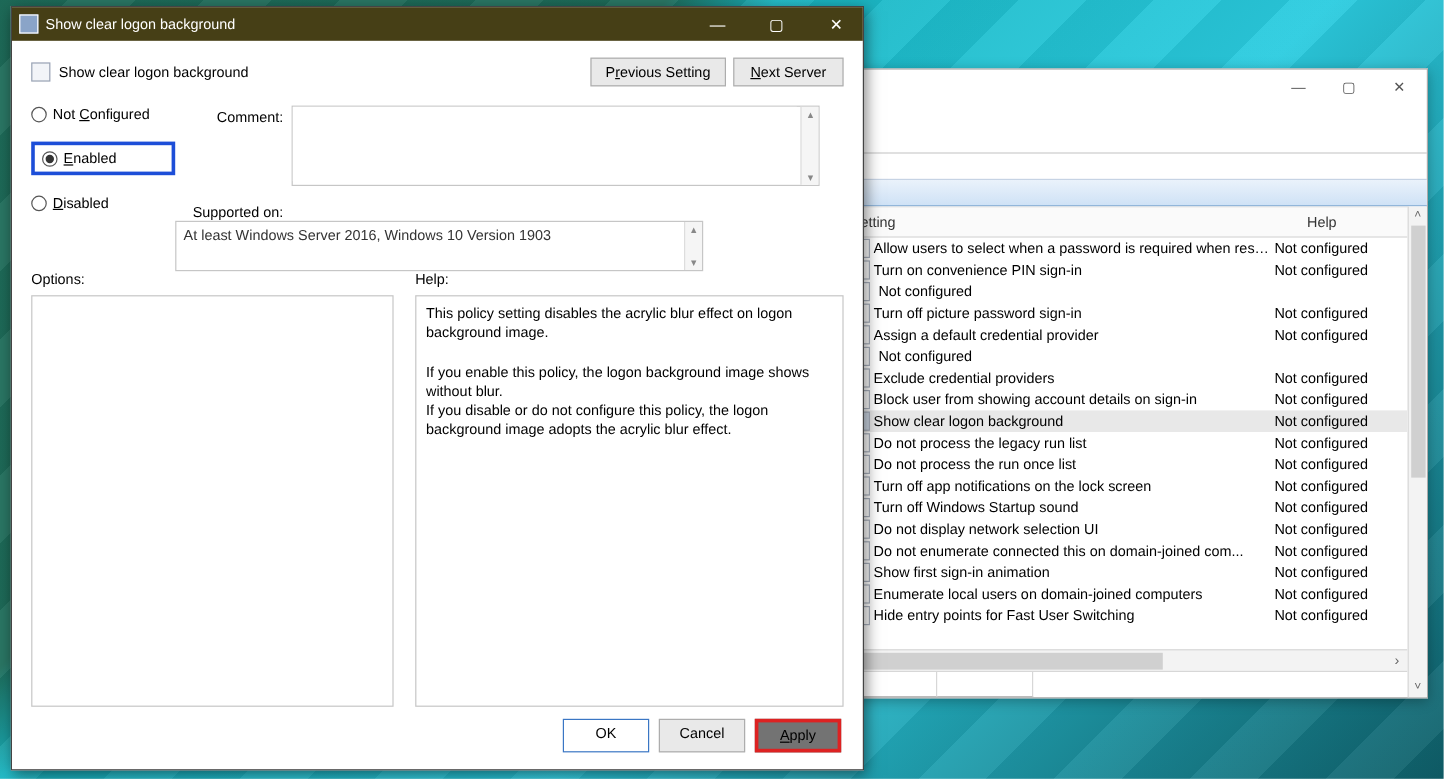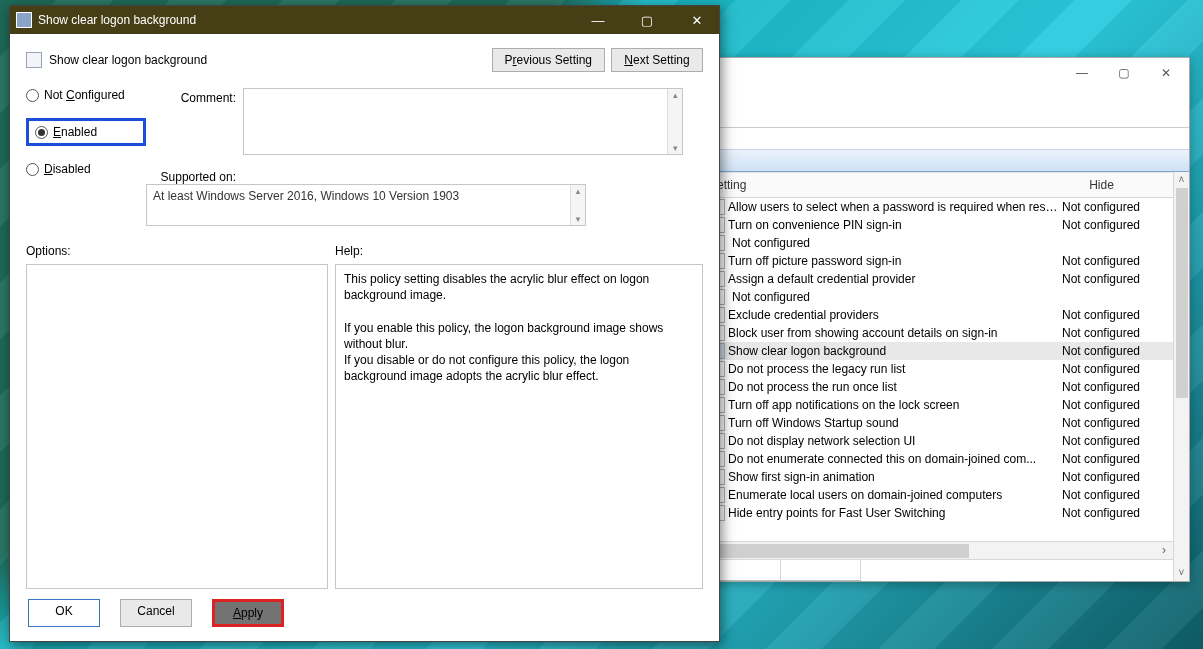--- a/index.html
+++ b/index.html
@@ -87,29 +87,29 @@
   .box .side .ar{ position:absolute; left:0; width:100%; text-align:center; font-size:9px; color:#888;}
   .box .side .ar.t{ top:1px;} .box .side .ar.b{ bottom:1px;}
 
   .dlg-row3{ display:flex; margin-top:12px;flex-direction:column; }
   .supbox{ display:inline-block; border:1px solid #c6c6c6; width:440px; position:relative;}
   .supbox .txt{ padding:4px 6px; height:40px; color:#333;}
   .supbox .side{ position:absolute; right:0; top:0; bottom:0; width:15px; border-left:1px solid #ddd; background:#f5f5f5;}
   .supbox .side .ar{ position:absolute; left:0; width:100%; text-align:center; font-size:9px; color:#888;}
   .supbox .side .ar.t{ top:1px;} .supbox .side .ar.b{ bottom:1px;}
 
-  .dlg-mid{ display:flex; gap:7px; margin-top:18px; flex:1; }
+  .dlg-mid{ display:flex; gap:18px; flex:1; }
   .panel{ border:1px solid #c6c6c6; }
   .optlbl, .helplbl{ margin-bottom:6px; }
   .options-col{ width:302px; display:flex; flex-direction:column;}
   .options-panel{ flex:1; }
   .help-col{ flex:1; display:flex; flex-direction:column;}
   .help-panel{ flex:1; padding:6px 8px; overflow:auto; line-height:1.35;}
 
-  .dlg-footer{ display:flex; justify-content:flex-start; gap:20px; padding:10px 2px 4px; }
+  .dlg-footer{ display:flex; justify-content:flex-end; gap:8px; padding:10px 2px 4px; }
   .dlg-footer .btn{ min-width:72px; padding:4px 14px;}
   .btn.blue{ border:1px solid #3a76c4; background:#fff;}
   .btn.hl{ border:3px solid #d22; background:#737373;}
 
   .col-setting{ flex:0 0 348px; }
   .col-state{ flex:0 0 105px; text-align:center; }
 </style>
 </head>
 <body>
 
@@ -119,21 +119,21 @@
     <div class="winbtn">▢</div>
     <div class="winbtn">✕</div>
   </div>
   <div class="gp-toolbar"></div>
   <div class="gp-strip"></div>
   <div class="gp-bluebar"></div>
   <div class="gp-body">
     <div class="gp-table">
       <div class="gp-head">
         <div class="col col-setting">Setting</div>
-        <div class="col col-state">Hide</div>
+        <div class="col col-state">Help</div>
       </div>
       <div class="gp-scroll" id="gp-rows">
           <div class="gp-row">
             <span class="ic">≡</span>
             <span class="nm">Allow users to select when a password is required when resu...</span>
             <span class="st">Not configured</span>
           </div>
           <div class="gp-row">
             <span class="ic">≡</span>
             <span class="nm">Turn on convenience PIN sign-in</span>
@@ -250,21 +250,21 @@
       <div class="wbtn">✕</div>
     </div>
   </div>
 
   <div class="dlg-body">
     <div class="dlg-row1">
       <span class="ico"></span>
       <span class="nm">Show clear logon background</span>
       <div class="navbtns">
         <div class="btn"><span>P</span><span class="u">r</span><span>evious Setting</span></div>
-        <div class="btn"><span class="u">N</span><span>ext Setting</span></div>
+        <div class="btn"><span class="u">N</span><span>ext Server</span></div>
       </div>
     </div>
 
     <div class="dlg-row2">
       <div class="radios">
         <div class="radio-line">
           <span class="r"></span>
           <span class="lbl"><span>Not </span><span class="u">C</span><span>onfigured</span></span>
         </div>
         <div class="radio-line highlight">

